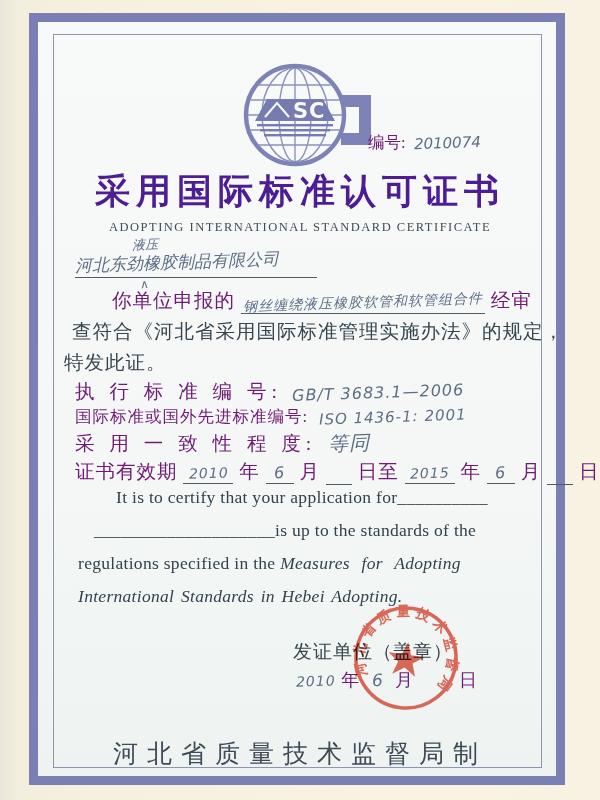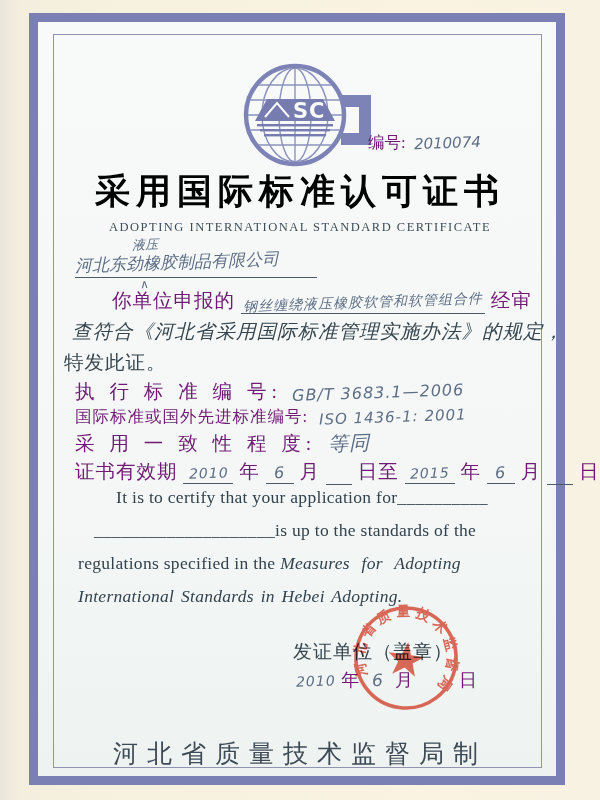--- a/index.html
+++ b/index.html
@@ -14,21 +14,21 @@
     border:9px solid #7a80b3;
     background:linear-gradient(180deg,#f7faf9 0,#f4f7f6 60%,#eef3f2 100%);
   }
   .inner-line{
     position:absolute;left:53px;top:34px;width:489px;height:734px;box-sizing:border-box;
     border:1px solid #9094b0;
   }
   .abs{position:absolute;}
   .center{left:0;width:600px;text-align:center;}
   .cn{color:#701a75;}
-  .title{font-size:35px;font-weight:700;letter-spacing:6px;color:#000000;}
+  .title{font-size:35px;font-weight:700;letter-spacing:6px;color:#4c1d95;}
   .subtitle{font-size:12.5px;letter-spacing:1.5px;color:#3e4c55;}
   .body-line{font-size:19.5px;color:#36454e;letter-spacing:1px;white-space:nowrap;}
   .hand{
     font-family:"DejaVu Sans",sans-serif;font-style:italic;color:#5d6d85;
     display:inline-block;transform:rotate(-2deg);
   }
   .fill{border-bottom:1.5px solid #4e5a64;display:inline-block;text-align:center;}
   .blank{border-bottom:1.5px solid #4e5a64;display:inline-block;height:18px;vertical-align:bottom;}
   .eng{font-size:17.5px;color:#33424c;letter-spacing:0.3px;white-space:nowrap;}
   .eng-italic{font-style:italic;word-spacing:7px;}
@@ -93,21 +93,21 @@
 <div class="abs" style="left:75px;top:251px;width:242px;border-bottom:1.5px solid #4e5a64;padding-bottom:3px;">
   <span class="hand" style="font-size:17px;">河北东劲橡胶制品有限公司</span>
 </div>
 <div class="abs hand" style="left:140px;top:277px;font-size:12px;">∧</div>
 
 <div class="abs body-line" style="left:72px;top:287px;">
   <span style="display:inline-block;width:40px;"></span><span class="cn">你单位申报的</span>
   <span class="fill" style="min-width:228px;padding:0 2px 1px;"><span class="hand" style="font-size:14px;">钢丝缠绕液压橡胶软管和软管组合件</span></span>
   <span class="cn">经审</span>
 </div>
-<div class="abs body-line" style="left:72px;top:318px;font-style:italic;">查符合《河北省采用国际标准管理实施办法》的规定，</div>
+<div class="abs body-line" style="left:72px;top:318px;">查符合《河北省采用国际标准管理实施办法》的规定，</div>
 <div class="abs body-line" style="left:64px;top:349px;">特发此证。</div>
 
 <div class="abs body-line" style="left:75px;top:378px;">
   <span class="cn" style="letter-spacing:5px;">执 行 标 准 编 号:</span>
   <span class="hand" style="font-size:16px;margin-left:4px;">GB/T 3683.1—2006</span>
 </div>
 <div class="abs body-line" style="left:75px;top:406px;font-size:16.5px;">
   <span class="cn">国际标准或国外先进标准编号:</span>
   <span class="hand" style="font-size:15px;margin-left:6px;">ISO 1436-1: 2001</span>
 </div>

